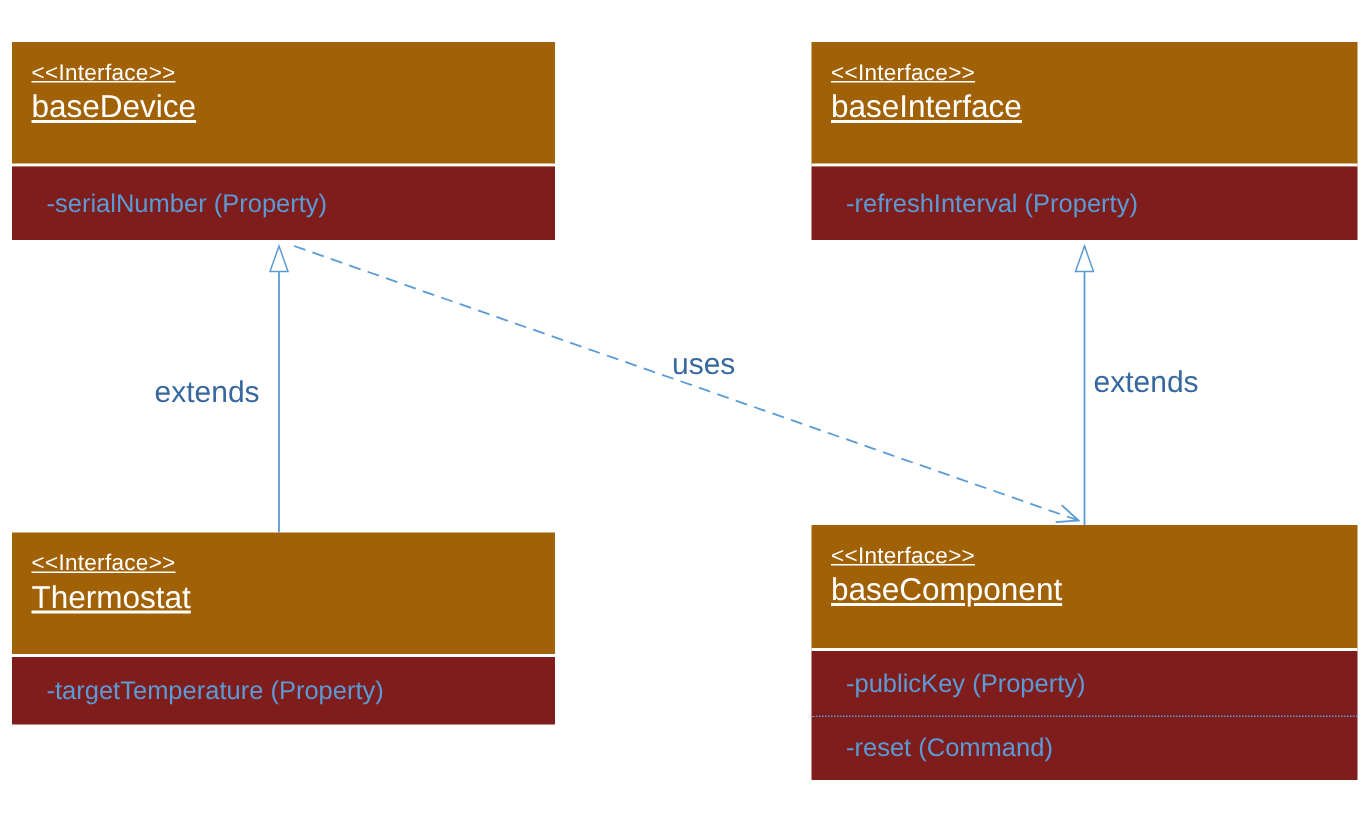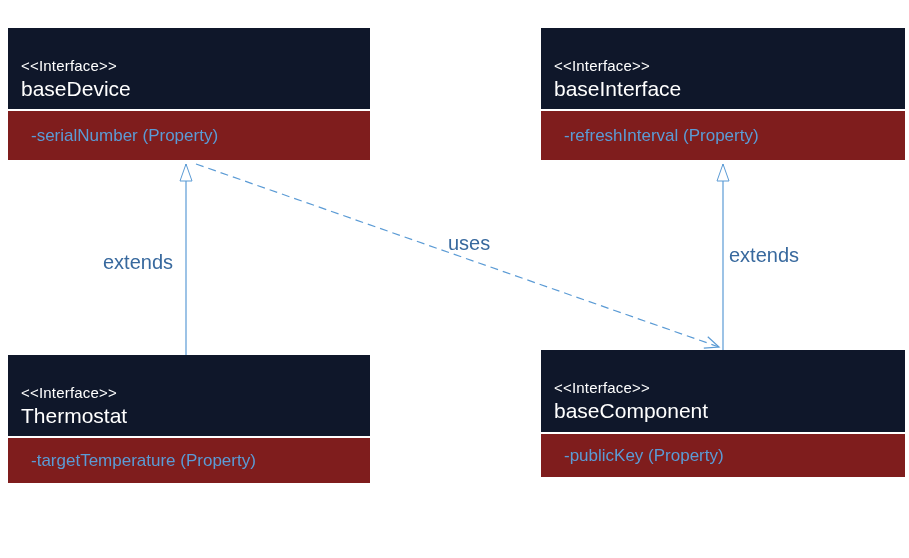--- a/index.html
+++ b/index.html
@@ -5,25 +5,26 @@
   html, body { margin: 0; padding: 0; }
   body {
     width: 909px; height: 558px;
     background: #ffffff;
     font-family: "Liberation Sans", sans-serif;
     position: relative;
     overflow: hidden;
   }
   .node { position: absolute; }
   .node-header {
-    background: #0f172a;
+    background: #a16207;
     color: #ffffff;
     box-sizing: border-box;
-    padding: 28px 12px 0 13px;
+    padding: 11px 12px 0 13px;
     border-bottom: 2px solid #ffffff;
+    text-decoration: underline;
   }
   .stereotype { font-size: 15px; line-height: 19px; letter-spacing: 0.2px; }
   .node-title { font-size: 21px; line-height: 26px; margin-top: 1px; }
   .node-body { background: #7f1d1d; }
   .member {
     display: flex; align-items: center;
     box-sizing: border-box;
     color: #5B9BD5;
     font-size: 17px;
     padding-left: 23px;
@@ -74,20 +75,21 @@
   </div>
 </div>
 
 <div class="node" style="left:541px; top:350px; width:364px;">
   <div class="node-header" style="height:84px;">
     <div class="stereotype">&lt;&lt;Interface&gt;&gt;</div>
     <div class="node-title">baseComponent</div>
   </div>
   <div class="node-body">
     <div class="member" style="height:43px;">-publicKey (Property)</div>
+    <div class="member" style="height:43px;">-reset (Command)</div>
   </div>
 </div>
 
 <svg id="edges" width="909" height="558" viewBox="0 0 909 558">
   <defs>
     <marker id="hollowTriangle" markerUnits="userSpaceOnUse" markerWidth="22" markerHeight="18" refX="18" refY="7" orient="auto">
       <path d="M1,1 L18,7 L1,13 Z" fill="#ffffff" stroke="#5B9BD5" stroke-width="1"></path>
     </marker>
     <marker id="openArrow" markerUnits="userSpaceOnUse" markerWidth="22" markerHeight="18" refX="16" refY="8" orient="auto">
       <path d="M2,2 L16,8 L2,14" fill="none" stroke="#5B9BD5" stroke-width="1.2"></path>

